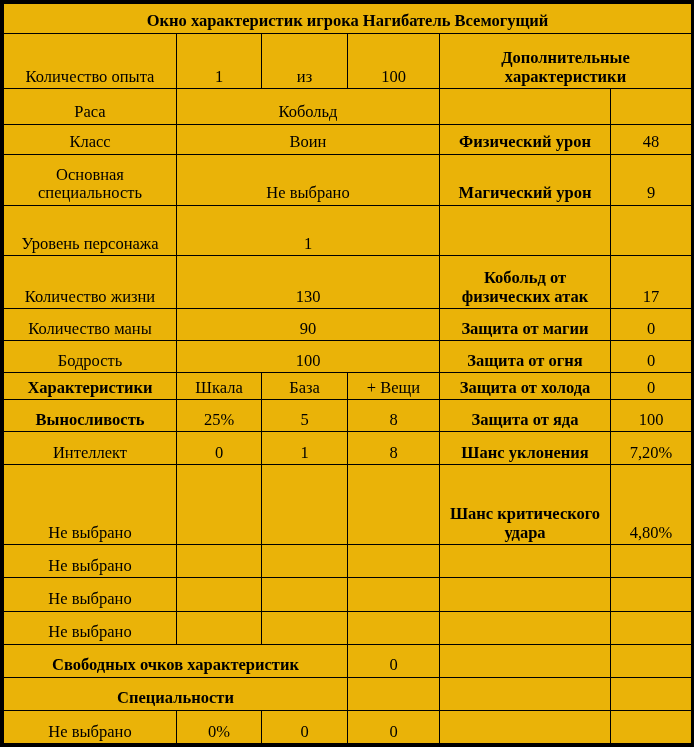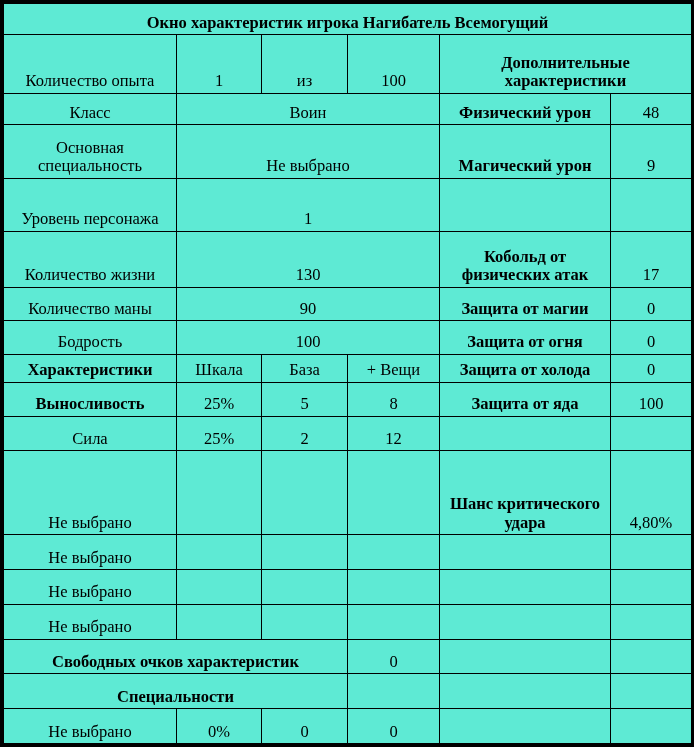--- a/index.html
+++ b/index.html
@@ -13,21 +13,21 @@
     font-family: "Liberation Serif", "DejaVu Serif", serif;
     color: #000000;
     overflow: hidden;
   }
 
   #sheet {
     width: 694px;
     height: 747px;
     box-sizing: border-box;
     border: 3px solid #000;
-    background: #5eead4;
+    background: #eab308;
   }
 
   table.stats {
     width: 100%;
     height: 100%;
     border-collapse: collapse;
     table-layout: fixed;
   }
 
   table.stats td {
@@ -84,20 +84,26 @@
       </tr>
 
       <tr style="height:52px">
         <td class="mid">Количество опыта</td>
         <td>1</td>
         <td>из</td>
         <td>100</td>
         <td class="bold mid" colspan="2">Дополнительные характеристики</td>
       </tr>
 
+      <tr style="height:33px">
+        <td>Раса</td>
+        <td colspan="3">Кобольд</td>
+        <td class="blank"></td>
+        <td class="blank"></td>
+      </tr>
 
       <tr style="height:28px">
         <td>Класс</td>
         <td colspan="3">Воин</td>
         <td class="bold">Физический урон</td>
         <td>48</td>
       </tr>
 
       <tr style="height:48px">
         <td class="mid">Основная специальность</td>
@@ -146,29 +152,29 @@
       <tr style="height:30px">
         <td class="bold">Выносливость</td>
         <td>25%</td>
         <td>5</td>
         <td>8</td>
         <td class="bold">Защита от яда</td>
         <td>100</td>
       </tr>
 
 
-      <tr style="height:31px">
-        <td>Сила</td>
-        <td>25%</td>
-        <td>2</td>
-        <td>12</td>
-        <td class="blank"></td>
-        <td class="blank"></td>
-      </tr>
-
+
+      <tr style="height:31px">
+        <td>Интеллект</td>
+        <td>0</td>
+        <td>1</td>
+        <td>8</td>
+        <td class="bold">Шанс уклонения</td>
+        <td>7,20%</td>
+      </tr>
 
       <tr style="height:75px">
         <td>Не выбрано</td>
         <td class="blank"></td>
         <td class="blank"></td>
         <td class="blank"></td>
         <td class="bold">Шанс критического удара</td>
         <td>4,80%</td>
       </tr>
 

